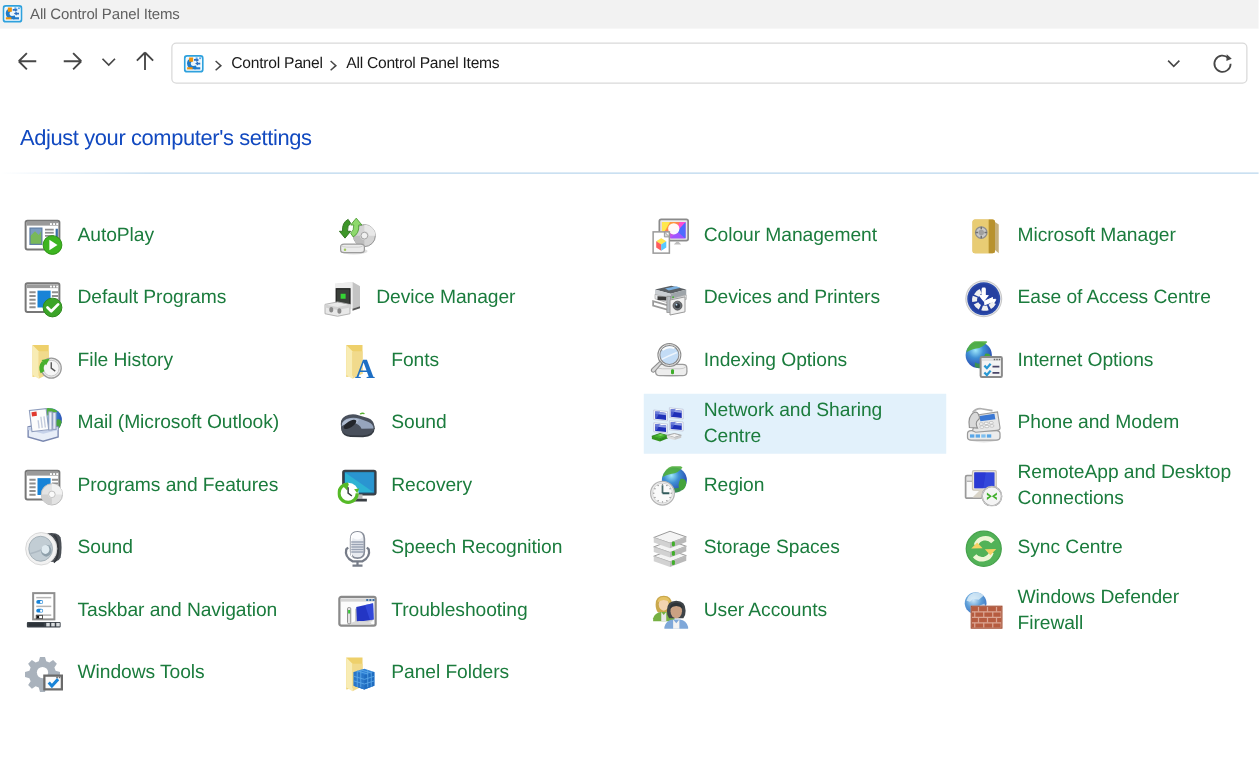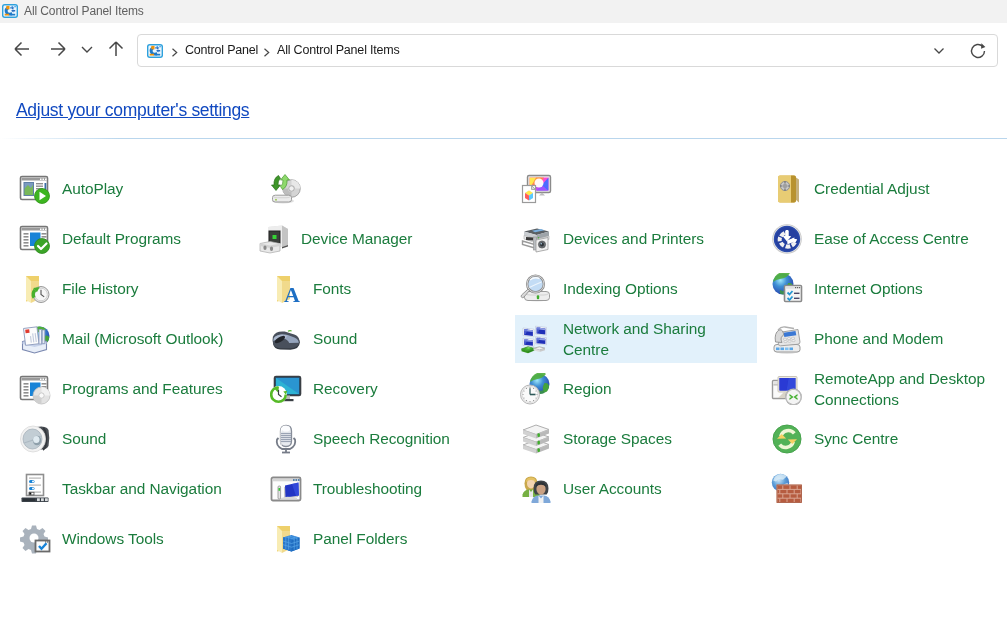--- a/index.html
+++ b/index.html
@@ -5,21 +5,21 @@
 html,body { width:1007px; height:617px; background:#fff; font-family:"Liberation Sans",sans-serif; overflow:hidden; }
 #win { position:relative; width:1007px; height:553px; background:#fff; }
 #titlebar { position:absolute; left:0; top:0; width:1007px; height:23px; background:#f2f2f2; }
 #titlebar .tic { position:absolute; left:2px; top:3px; }
 #titlebar .ttl { position:absolute; left:24px; top:4px; font-size:12px; letter-spacing:-0.1px; color:#606060; }
 #toolbar { position:absolute; left:0; top:23px; width:1007px; height:58px; background:#fff;padding-left:44px; }
 .nav { position:absolute; top:12px; color:#3b3b3b; }
 #addr { position:absolute; left:137px; top:11px; width:861px; height:33px; border:1px solid #d9d9d9; border-radius:4px; background:#fff; }
 #addr .aic { position:absolute; left:9px; top:8px; }
 #addr .crumb { position:absolute; top:8px; font-size:12.5px; letter-spacing:-0.2px; color:#1a1a1a; white-space:nowrap; }
-#heading { position:absolute; left:16px; top:100px; font-size:17.5px; letter-spacing:-0.3px; color:#1149c0;text-decoration:underline; }
+#heading { position:absolute; left:16px; top:100px; font-size:17.5px; letter-spacing:-0.3px; color:#1149c0; }
 #sepline { position:absolute; left:0px; top:138px; width:1007px; height:1px; background:linear-gradient(to right, rgba(185,214,237,0), rgba(185,214,237,1) 12%, rgba(185,214,237,1)); }
 .cell { position:absolute; width:242px; height:48px; }
 .cell.hl { background:#e2f1fb; }
 .cell .ic { position:absolute; left:5px; top:8px; width:32px; height:32px; }
 .cell .lbl { position:absolute; left:48px; top:50%; transform:translateY(-50%); font-size:15.4px; letter-spacing:-0.05px; line-height:20.5px; color:#1b7c3d; }
 svg { display:block; }
 </style></head>
 <body>
 <div id="win">
   <div id="titlebar">
@@ -138,34 +138,35 @@
           <circle cx="19" cy="10" r="4.5" fill="#fff" opacity="0.95"></circle>
           <path d="M22 19.5 l3 3 -6 0 Z" fill="#bdbdbd"></path>
           <rect x="2.5" y="12.5" width="13" height="17" fill="#fff" stroke="#9a9a9a" stroke-width="1.2"></rect>
           <path d="M11.5 12.5 l4 4 -4 0 Z" fill="#d9d9d9" stroke="#9a9a9a" stroke-width="0.8"></path>
           <path d="M5 20 l4 -2.5 4 2.5 0 5 -4 2.5 -4 -2.5 Z" fill="#e5e5e5"></path>
           <path d="M5 20 l4 -2.5 4 2.5 -4 2.5 Z" fill="#ffe84d"></path>
           <path d="M5 20 l4 2.5 0 5 -4 -2.5 Z" fill="#ff5d5d"></path>
           <path d="M13 20 l-4 2.5 0 5 4 -2.5 Z" fill="#59c9ff"></path>
         </svg>
       </div>
+      <div class="lbl">Colour Management</div>
     </div>
 <div class="cell" style="left:766px;top:165px">
       <div class="ic">
         <svg width="32" height="32" viewBox="0 0 32 32">
           <path d="M7 4.5 q0 -2 2 -2 l14 0 q2 0 2 2 l0 23 q0 2 -2 2 l-14 0 q-2 0 -2 -2 Z" fill="#d9b44a"></path>
           <path d="M7 4.5 q0 -2 2 -2 l11 0 0 27 -11 0 q-2 0 -2 -2 Z" fill="#e8cc74"></path>
           <path d="M20 2.5 l3 0 q2 0 2 2 l0 23 q0 2 -2 2 l-3 0 Z" fill="#b8922e"></path>
           <path d="M25 27 l3 2.5 0 -23 -3 -2 Z" fill="#a07c22" opacity="0.6"></path>
           <circle cx="14" cy="13" r="4.6" fill="#c7c7c7" stroke="#8f8f8f" stroke-width="1"></circle>
           <circle cx="14" cy="13" r="2.2" fill="#9f9f9f"></circle>
           <path d="M14 8.4 v2 M14 15.6 v2 M9.4 13 h2 M16.6 13 h2" stroke="#6f6f6f" stroke-width="1.2"></path>
         </svg>
       </div>
-      <div class="lbl">Credential Adjust</div>
+      <div class="lbl">Microsoft Manager</div>
     </div>
 <div class="cell" style="left:14px;top:215px">
       <div class="ic">
         <svg width="32" height="32" viewBox="0 0 32 32">
           <rect x="1.5" y="3.5" width="27" height="23" rx="1.5" fill="#fff" stroke="#777" stroke-width="1.6"></rect>
           <rect x="2.5" y="4.5" width="25" height="3" fill="#9a9a9a"></rect>
           <rect x="21" y="5.5" width="1.5" height="1.5" fill="#fff"></rect>
           <rect x="23.5" y="5.5" width="1.5" height="1.5" fill="#fff"></rect>
           <rect x="26" y="5.5" width="1.5" height="1.5" fill="#fff"></rect>
           <rect x="4.5" y="10" width="5" height="1.6" fill="#8f8f8f"></rect>
@@ -659,20 +660,21 @@
           <path d="M3.5 4.5 q2.5 -3.3 6.5 -3.5 q3.5 0 5.8 2.5 l-3.8 3.2 -4.5 -0.8 -2.5 2.5 -2.8 -0.8 Z" fill="#dcedf8" opacity="0.8"></path>
           <path d="M12.5 11.5 l4 -1.8 1.3 3 -3.2 2.8 Z" fill="#d4e6f4" opacity="0.7"></path>
           <g stroke="#dba592" stroke-width="1">
             <rect x="6" y="12" width="24.5" height="17.5" fill="#b65c40"></rect>
             <path d="M6 16.4 h24.5 M6 20.8 h24.5 M6 25.2 h24.5"></path>
             <path d="M11.8 12 v4.4 M19 12 v4.4 M26.2 12 v4.4 M8.8 16.4 v4.4 M16 16.4 v4.4 M23.2 16.4 v4.4 M30 16.4 v4.4 M11.8 20.8 v4.4 M19 20.8 v4.4 M26.2 20.8 v4.4 M8.8 25.2 v4.3 M16 25.2 v4.3 M23.2 25.2 v4.3 M30 25.2 v4.3"></path>
           </g>
           <rect x="6" y="12" width="24.5" height="17.5" fill="none" stroke="#9e4e35" stroke-width="0.7"></rect>
         </svg>
       </div>
+      <div class="lbl">Windows Defender<br>Firewall</div>
     </div>
 <div class="cell" style="left:14px;top:515px">
       <div class="ic">
         <svg width="32" height="32" viewBox="0 0 32 32">
           <path d="M13 2.5 l4 0 1 3.5 2.5 1 3 -2 3 3 -2 3 1 2.5 3.5 1 0 4 -3.5 1 -1 2.5 2 3 -3 3 -3 -2 -2.5 1 -1 3.5 -4 0 -1 -3.5 -2.5 -1 -3 2 -3 -3 2 -3 -1 -2.5 -3.5 -1 0 -4 3.5 -1 1 -2.5 -2 -3 3 -3 3 2 2.5 -1 Z" fill="#a9b2bc"></path>
           <circle cx="15" cy="15" r="4.5" fill="#fff"></circle>
           <rect x="16.5" y="17.5" width="14" height="11" fill="#fafafa" stroke="#6a6a6a" stroke-width="1.8"></rect>
           <rect x="26" y="18.3" width="1.3" height="1.3" fill="#6a6a6a"></rect>
           <rect x="28" y="18.3" width="1.3" height="1.3" fill="#6a6a6a"></rect>
           <path d="M20 23 l2.5 2.8 5 -5.5" fill="none" stroke="#1883d7" stroke-width="2.4"></path>

